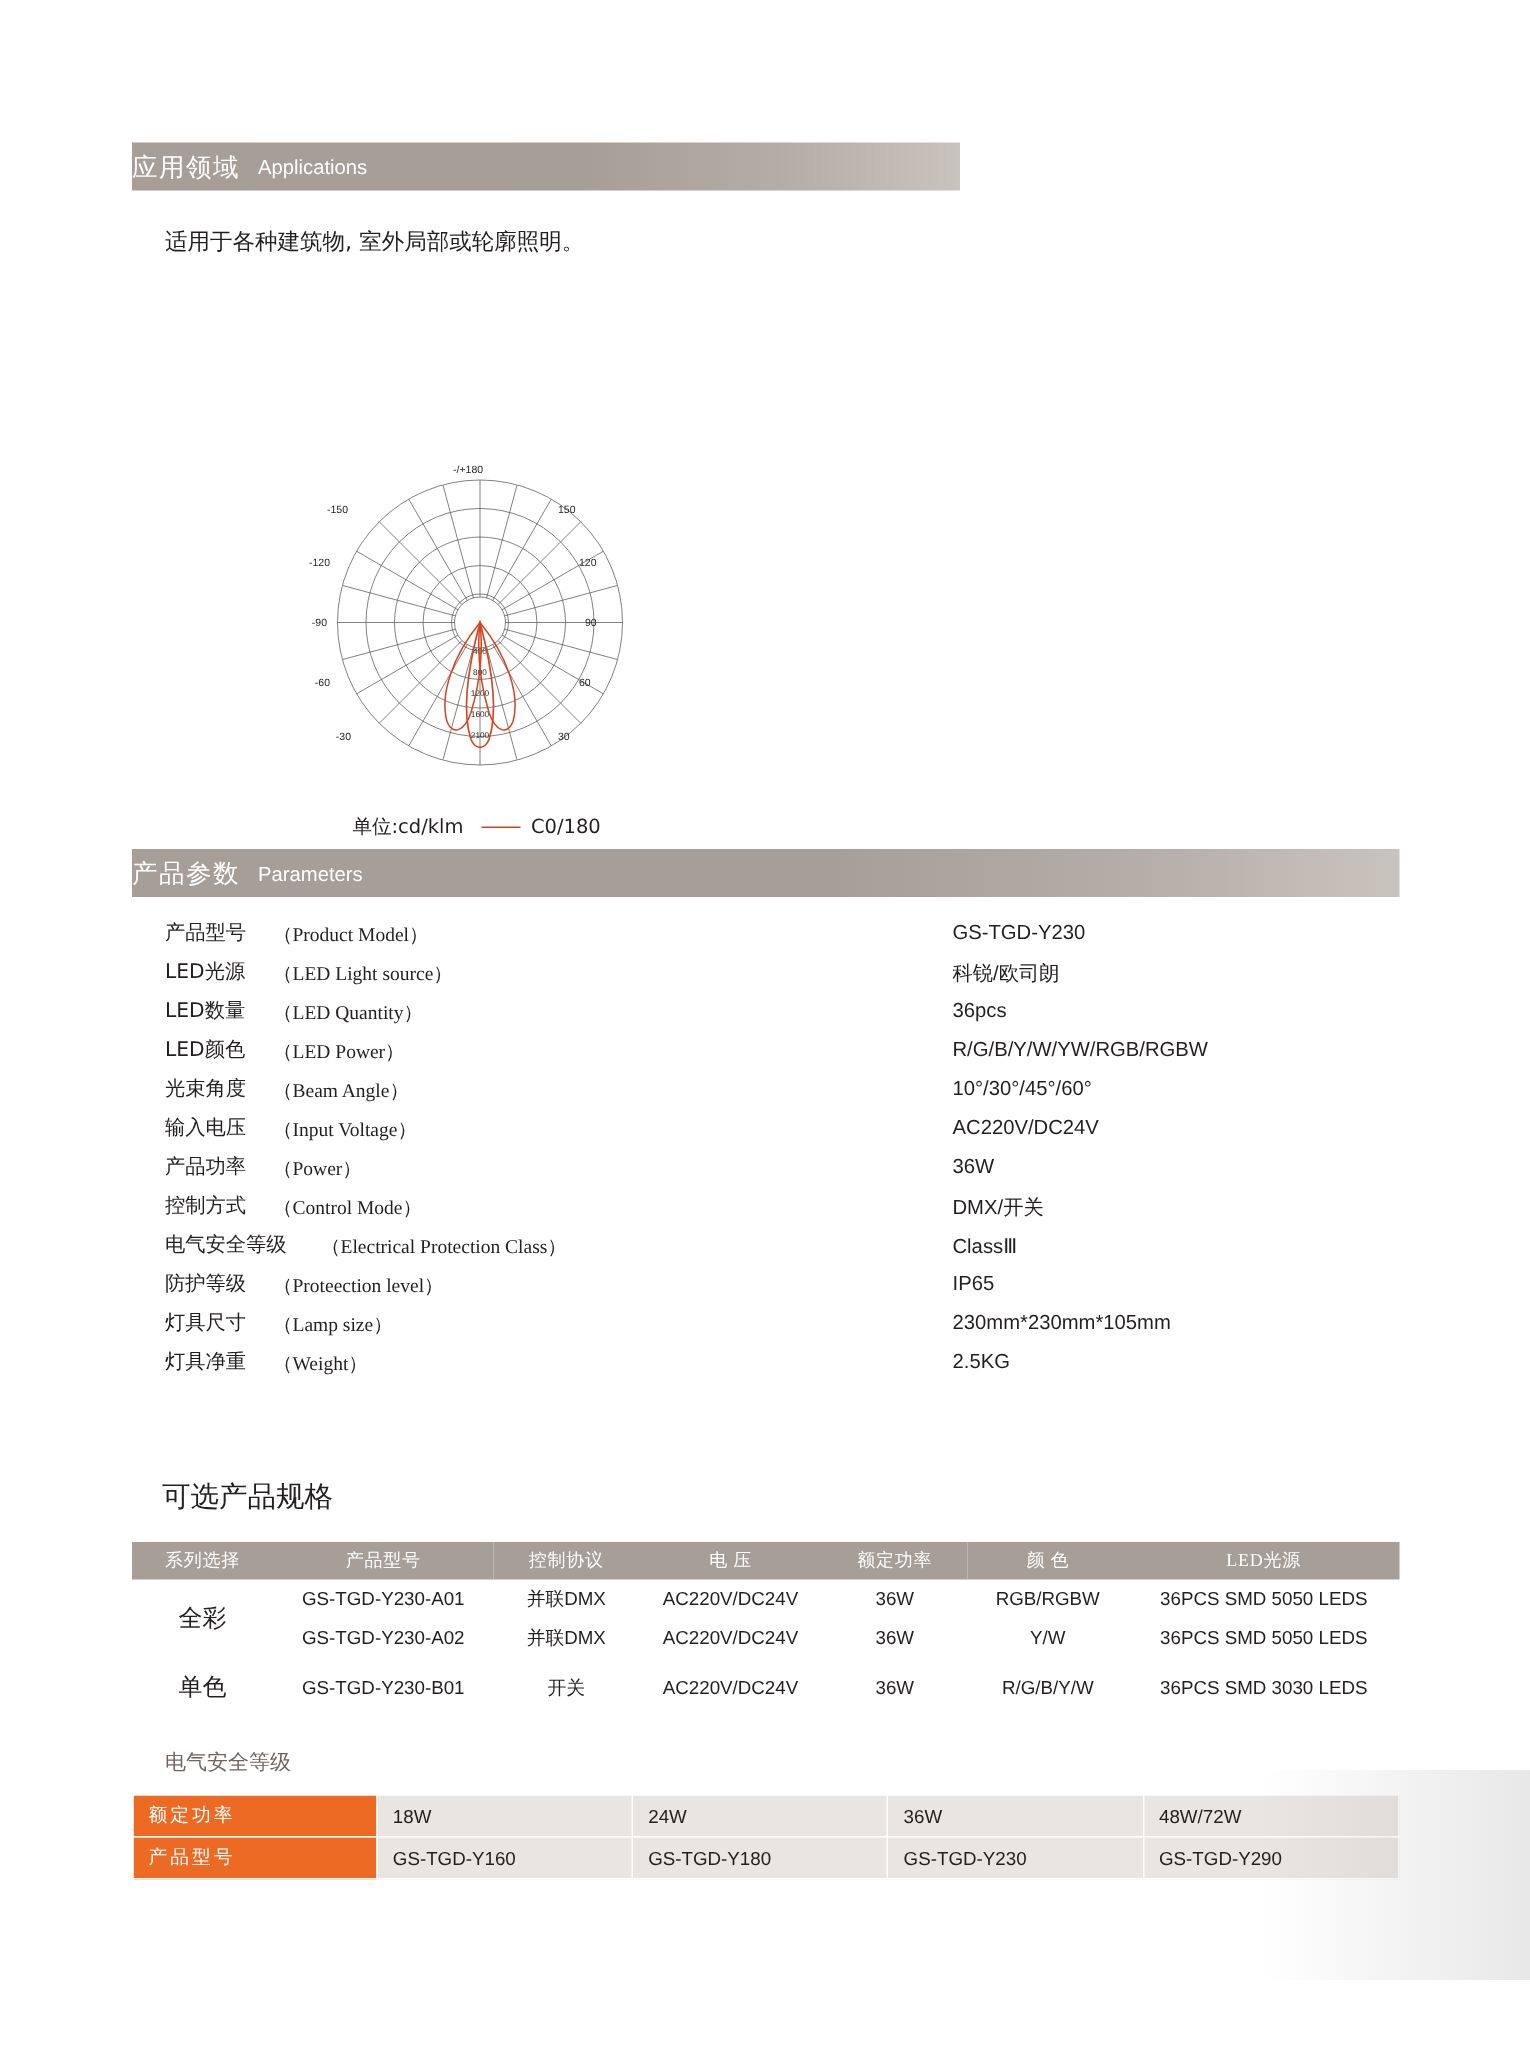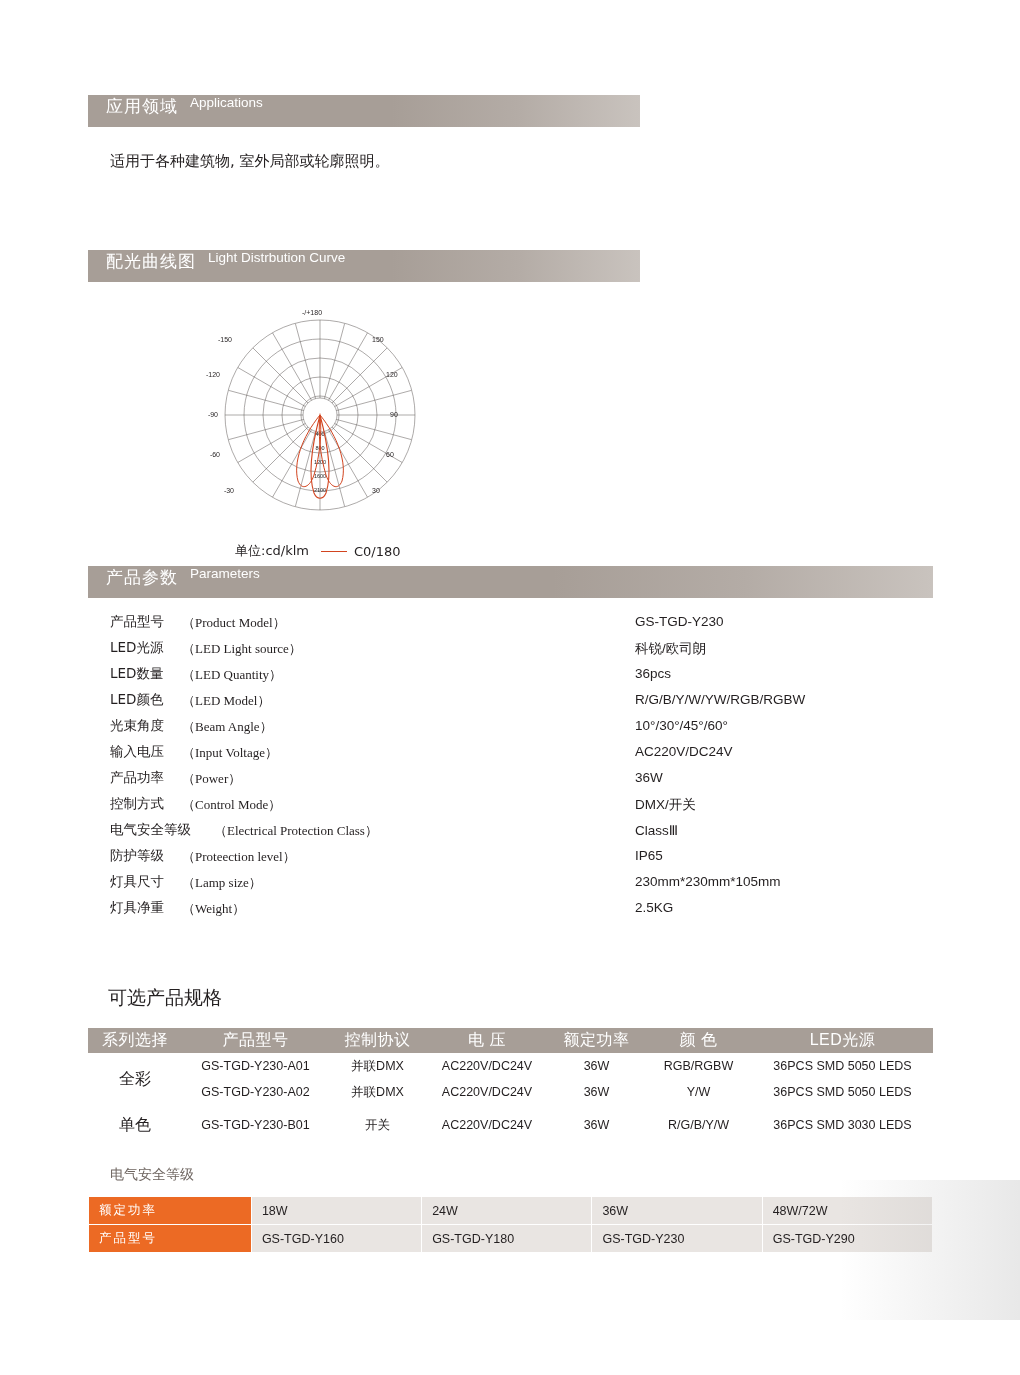--- a/index.html
+++ b/index.html
@@ -22,21 +22,21 @@
     width: 1020px;
     height: 1375px;
   }
 
   
   .sec-bar {
     position: absolute;
     height: 32px;
     background: linear-gradient(to right, #a79e97 0%, #a79e97 55%, #b4aca6 78%, #c9c3be 100%);
     display: flex;
-    padding-left: 18px;
+    align-items: center;
     box-sizing: border-box;
   }
   .sec-bar .cn {
     color: #ffffff;
     font-size: 17px;
     letter-spacing: 1px;
     font-family: "DejaVu Sans", sans-serif;
   }
   .sec-bar .en {
     color: #ffffff;
@@ -131,24 +131,24 @@
   #spec-table {
     position: absolute;
     left: 88px;
     top: 1028px;
     width: 845px;
     border-collapse: collapse;
   }
   #spec-table th {
     background: #a79e97;
     color: #ffffff;
-    font-size: 16px;
+    font-size: 12px;
     font-weight: normal;
     height: 23px;
-    font-family: Liberation Sans, sans-serif;
+    font-family: Liberation Serif, serif;
     letter-spacing: .5px;
   }
   #spec-table td {
     font-size: 12.5px;
     text-align: center;
     height: 22px;
     font-family: "Liberation Sans", sans-serif;
     color: #231f20;
   }
   #spec-table td.cat {
@@ -208,24 +208,20 @@
 <body>
 
 <div class="page">
 
   <div class="sec-bar" id="applications-bar">
     <span class="cn">应用领域</span>
     <span class="en">Applications</span>
   </div>
   <div class="body-text" id="applications-text">适用于各种建筑物, 室外局部或轮廓照明。</div>
 
-  <div class="sec-bar" id="curve-bar">
-    <span class="cn">配光曲线图</span>
-    <span class="en">Light Distrbution Curve</span>
-  </div>
 
   <div id="curve-wrap">
     <svg id="curve-svg" width="260" height="250" viewBox="0 0 260 250" xmlns="http://www.w3.org/2000/svg">
       <g stroke="#5b5552" fill="none" stroke-width="0.5">
         <circle cx="130" cy="120" r="19"></circle>
         <circle cx="130" cy="120" r="38"></circle>
         <circle cx="130" cy="120" r="57"></circle>
         <circle cx="130" cy="120" r="76"></circle>
         <circle cx="130" cy="120" r="95"></circle>
       </g>
@@ -294,21 +290,21 @@
       <span class="param-en" style="left:72px">（LED Light source）</span>
       <span class="param-val">科锐/欧司朗</span>
     </div>
     <div class="param-row" style="top:665px">
       <span class="param-cn">LED数量</span>
       <span class="param-en" style="left:72px">（LED Quantity）</span>
       <span class="param-val">36pcs</span>
     </div>
     <div class="param-row" style="top:691px">
       <span class="param-cn">LED颜色</span>
-      <span class="param-en" style="left:72px">（LED Model）</span>
+      <span class="param-en" style="left:72px">（LED Power）</span>
       <span class="param-val">R/G/B/Y/W/YW/RGB/RGBW</span>
     </div>
     <div class="param-row" style="top:717px">
       <span class="param-cn">光束角度</span>
       <span class="param-en" style="left:72px">（Beam Angle）</span>
       <span class="param-val">10°/30°/45°/60°</span>
     </div>
     <div class="param-row" style="top:743px">
       <span class="param-cn">输入电压</span>
       <span class="param-en" style="left:72px">（Input Voltage）</span>

